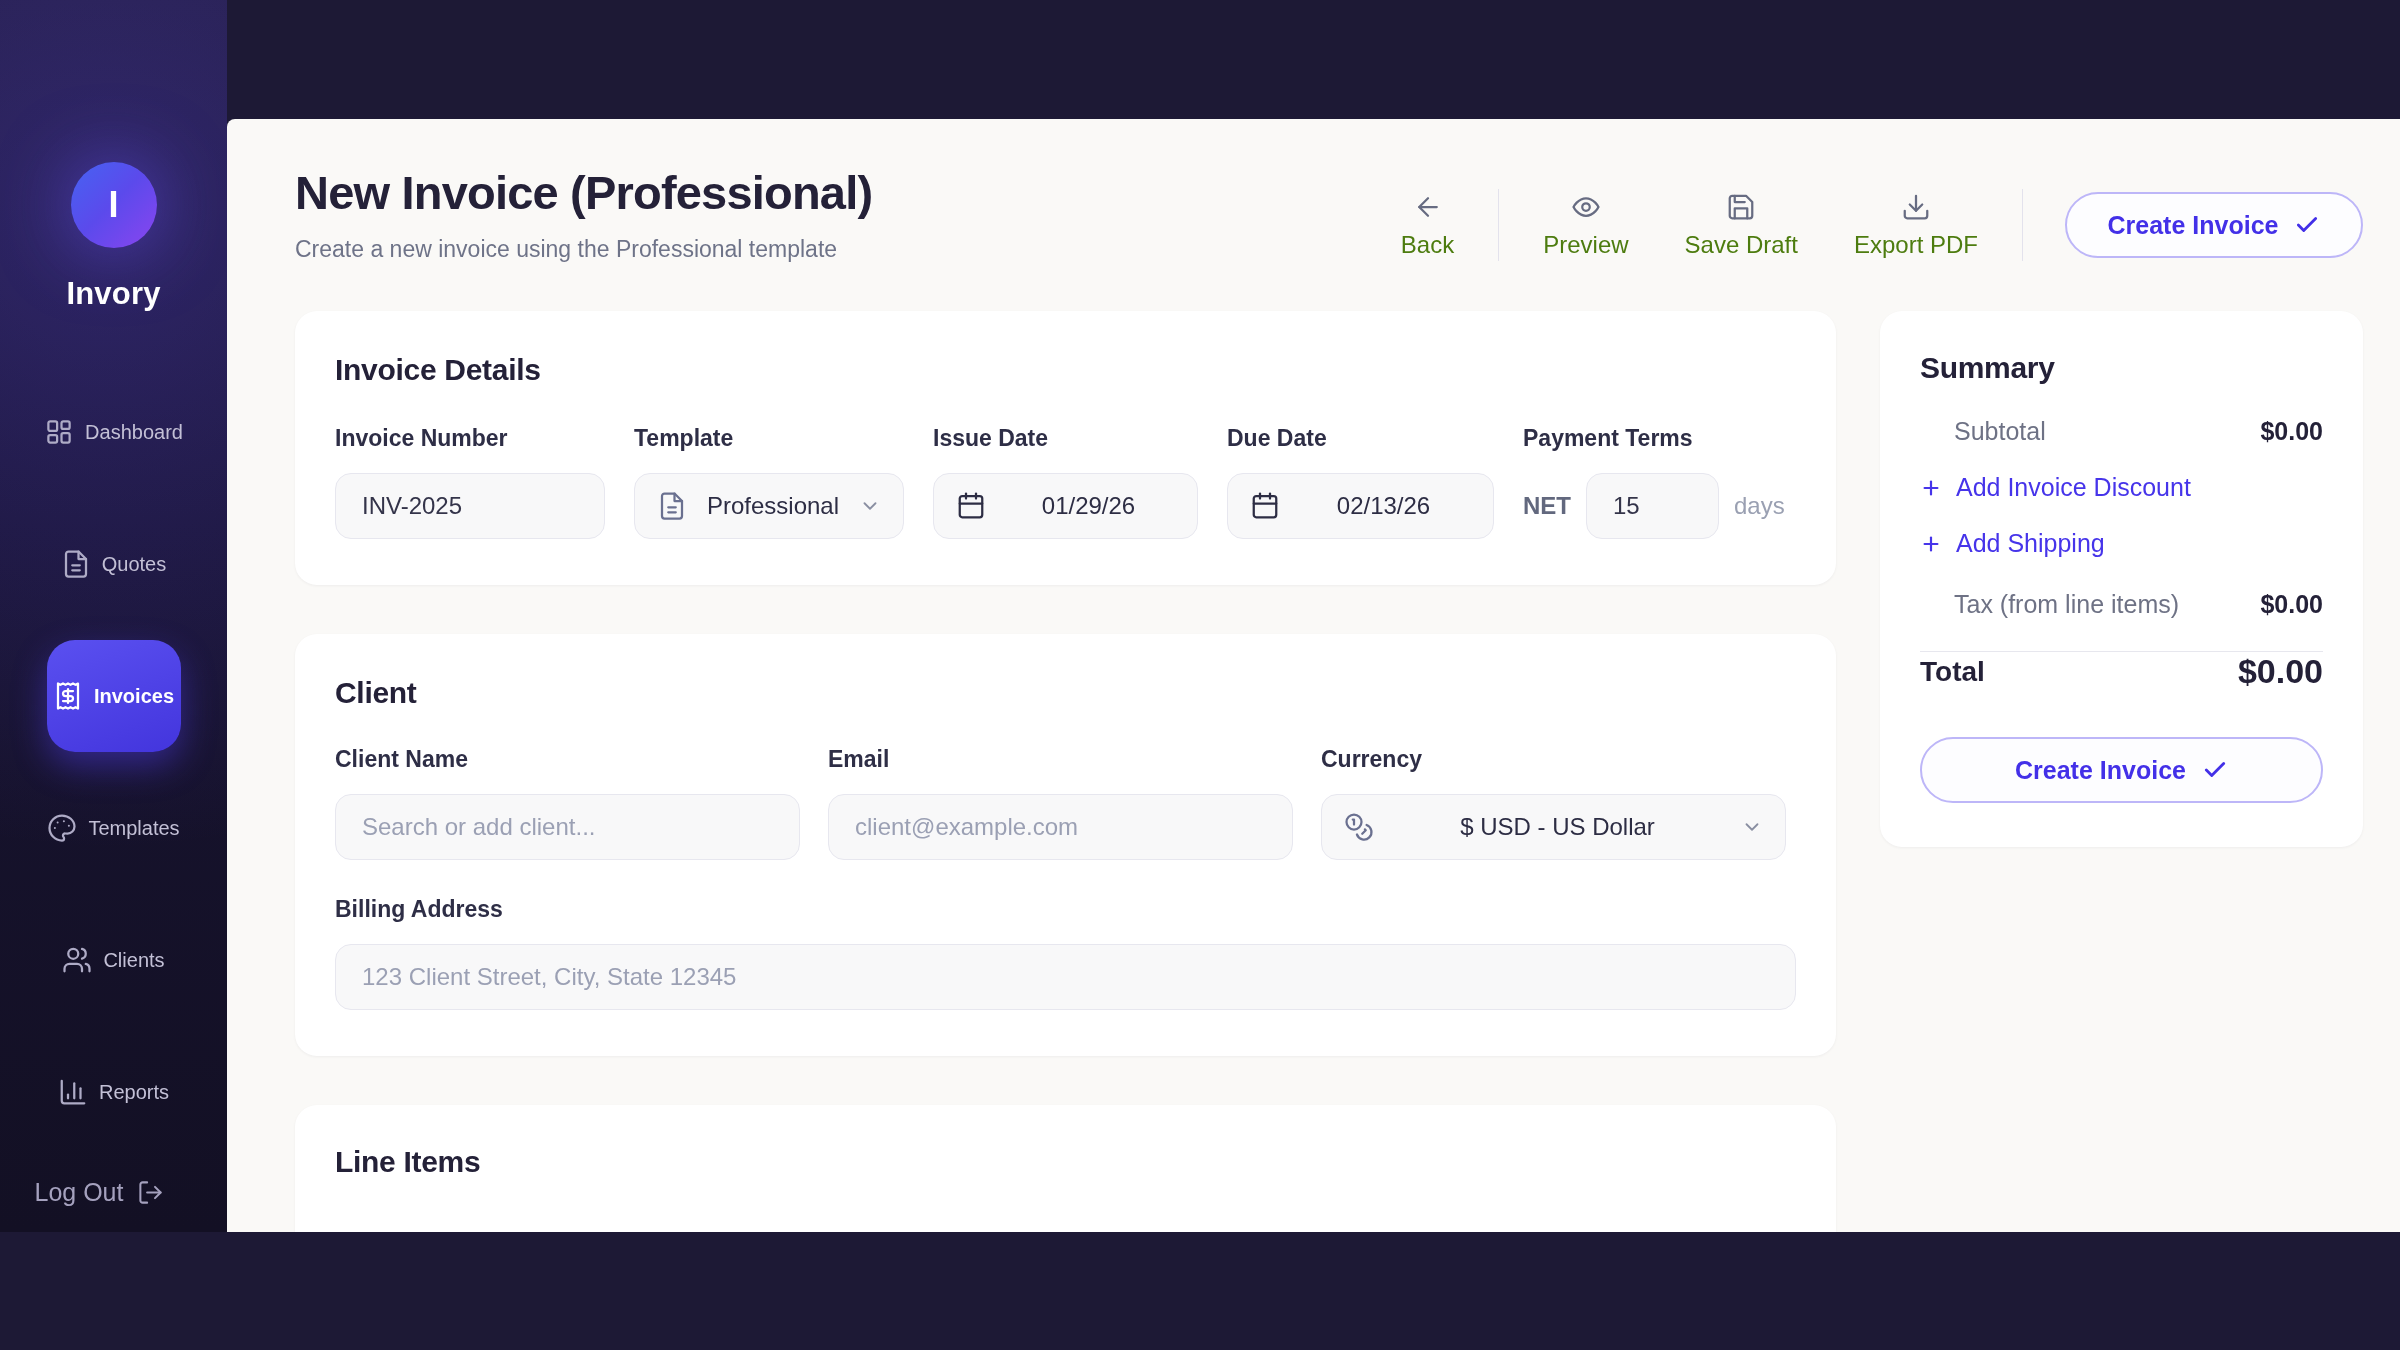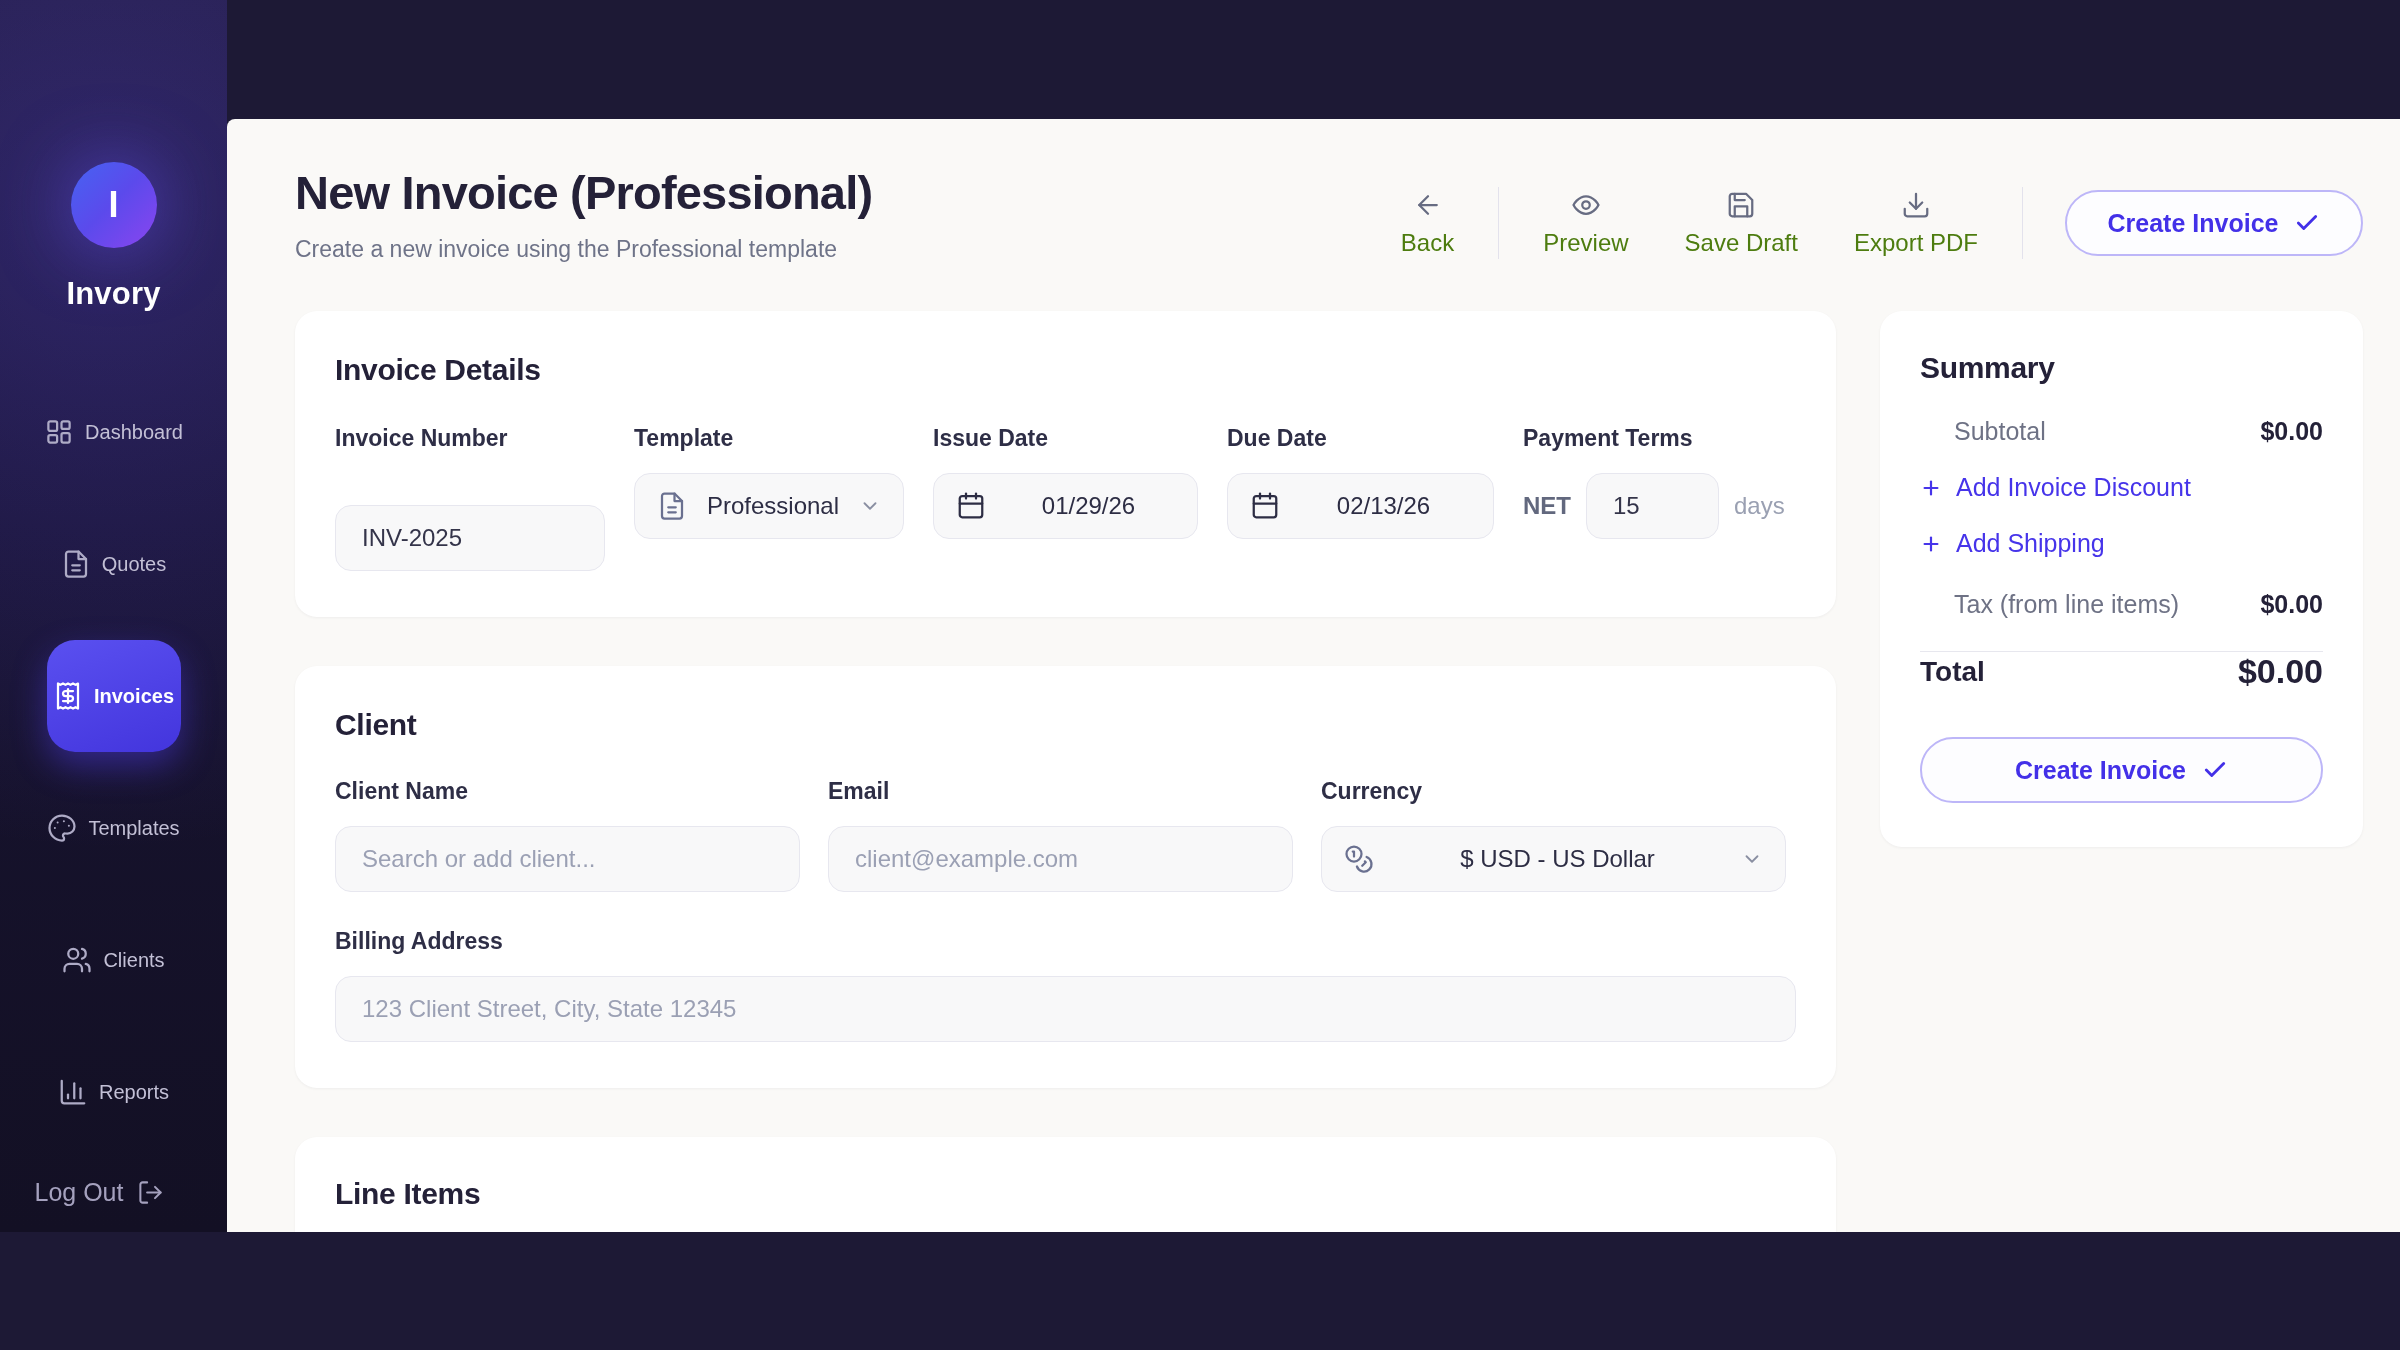--- a/index.html
+++ b/index.html
@@ -52,21 +52,21 @@
   .logout .ic { width:27px; height:27px; }
 
   
   .main {
     position:absolute; left:227px; top:119px; width:2173px; height:1113px;
     background:#faf9f7; border-top-left-radius:8px; overflow:hidden;
     padding:46px 37px 0 68px;
   }
 
   
-  .header { display:flex; justify-content:space-between; align-items:flex-start;gap:36px; }
+  .header { display:flex; justify-content:space-between; align-items:center;gap:36px; }
   .page-title { font-size:47px; font-weight:800; color:#242138; letter-spacing:-0.8px; }
   .page-subtitle { margin-top:16px; font-size:23px; color:#6e7388; }
   .actions { display:flex; align-items:center; margin-top:22px; }
   .action-item { display:flex; flex-direction:column; align-items:center; gap:9px; color:#676c82; cursor:pointer; padding:0 28px; }
   .action-item .action-label { font-size:24px; color:#4d7c0f; }
   .v-divider { width:1px; height:72px; background:#e3e2ec; margin:0 16px; }
   .btn-pill {
     display:flex; align-items:center; justify-content:center; gap:16px;
     background:#fdfdff; border:2px solid #bdb6f8; border-radius:34px;
     color:#4330e8; font-weight:700; cursor:pointer;
@@ -92,21 +92,21 @@
     font-size:24px; color:#34344a; font-family:"Liberation Sans", sans-serif;
   }
   .input { padding:0 26px; width:100%; outline:none; }
   .input::placeholder { color:#9ba0b4; }
   .select { display:flex; align-items:center; padding:0 22px; gap:16px; cursor:pointer; }
   .select .sel-text { flex:1; text-align:center; color:#2d2d44; }
   .select .chev { width:22px; height:22px; color:#8a8fa2; }
   .sel-icon { color:#6a7090; }
   .date-icon { color:#2d2d44; }
 
-  .w-invnum { width:270px;gap:32px; }
+  .w-invnum { width:270px; }
   .w-template { width:270px; }
   .w-issue { width:265px; }
   .w-due { width:267px; }
   .payterms-group { display:flex; align-items:center; gap:15px; }
   .net-label { font-size:24px; font-weight:600; color:#62687e; }
   .days-label { font-size:24px; color:#9aa0b2; }
   .w-net { width:133px; }
 
   .client-row { display:flex; gap:28px; margin-top:36px; }
   .w-client { width:465px; }

